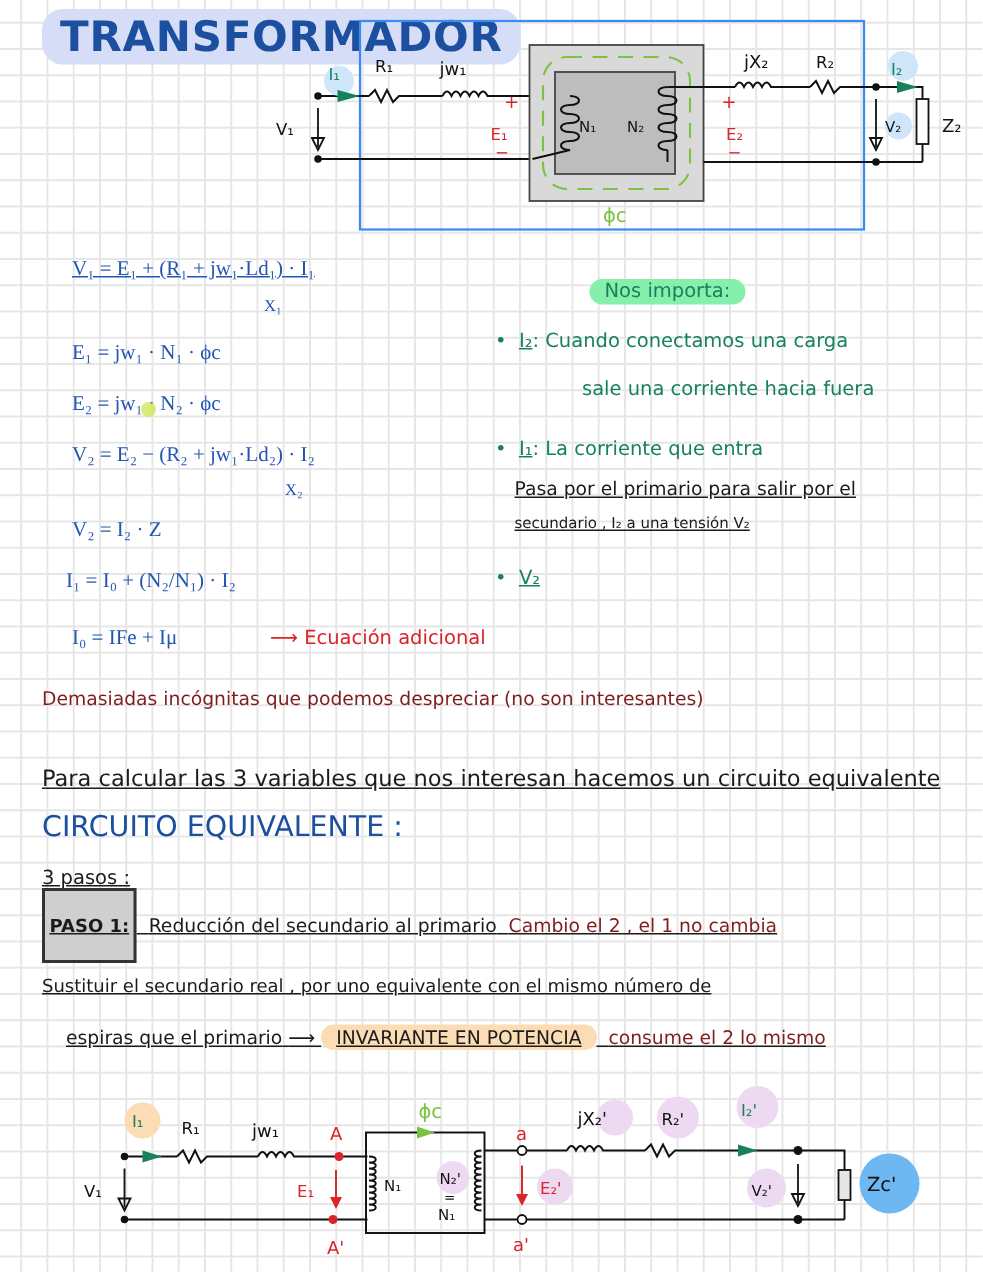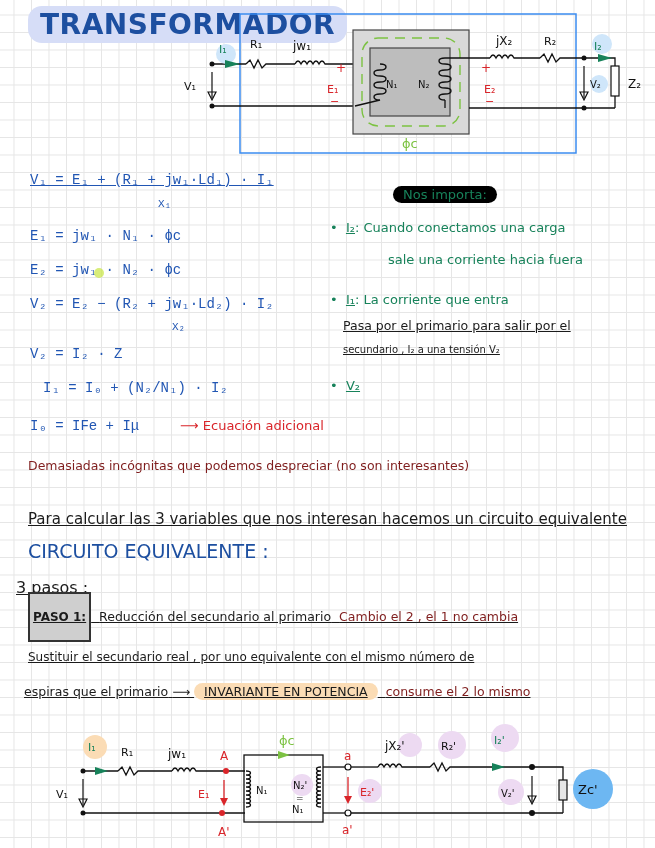--- a/index.html
+++ b/index.html
@@ -7,24 +7,24 @@
     background-image:linear-gradient(#e6e6e6 1px,transparent 1px),linear-gradient(90deg,#e6e6e6 1px,transparent 1px);
     background-size:17.5px 17.5px;background-position:-4px -3px;
     font-family:"DejaVu Sans",sans-serif;}
   .abs{position:absolute;white-space:nowrap;}
   .title{left:28px;top:6px;padding:2px 12px;border-radius:14px;background:#d6ddf7;color:#1d4fa0;font-weight:bold;font-size:28px;letter-spacing:0.5px;}
   .blue{color:#2156b3;}
   .lblue{color:#7f1d1d;}
   .green{color:#17825a;}
   .red{color:#d9252a;}
   .black{color:#1b1b1b;text-decoration:underline;}
-  .eq{font-size:14px;font-family:Liberation Mono, monospace;}
+  .eq{font-size:14px;font-family:Liberation Serif, serif;margin-left:18px;}
   .note{font-size:13px;}
   .u{text-decoration:underline;}
-  .pill-green{background:#000000;border-radius:10px;padding:1px 10px;}
+  .pill-green{background:#86efac;border-radius:10px;padding:1px 10px;}
   .pill-orange{background:#fbdcb5;border-radius:10px;padding:1px 10px;}
   .paso{border:2px solid #333;background:#cfcfcf;font-weight:bold;font-size:12px;padding:16px 3px;}
   .h2{font-weight:normal;color:#1d4fa0;font-size:19px;}
   svg text{font-family:"DejaVu Sans",sans-serif;}
 </style>
 </head>
 <body>
 
 <div class="abs title">TRANSFORMADOR</div>
 
@@ -87,21 +87,21 @@
 </svg>
 
 <div class="abs eq blue u" style="left:30px;top:172px">V₁ = E₁ + (R₁ + jw₁·Ld₁) · I₁</div>
 <div class="abs eq blue" style="left:158px;top:198px;font-size:11px">X₁</div>
 <div class="abs eq blue" style="left:30px;top:228px">E₁ = jw₁ · N₁ · ϕc</div>
 <div class="abs eq blue" style="left:30px;top:262px">E₂ = jw₁ · N₂ · ϕc</div>
 <div class="abs" style="left:94px;top:268px;width:10px;height:10px;border-radius:50%;background:#c8e640;opacity:0.7"></div>
 <div class="abs eq blue" style="left:30px;top:296px">V₂ = E₂ − (R₂ + jw₁·Ld₂) · I₂</div>
 <div class="abs eq blue" style="left:172px;top:321px;font-size:11px">X₂</div>
 <div class="abs eq blue" style="left:30px;top:346px">V₂ = I₂ · Z</div>
-<div class="abs eq blue" style="left:43px;top:380px">I₁ = I₀ + (N₂/N₁) · I₂</div>
+<div class="abs eq blue" style="left:26px;top:380px">I₁ = I₀ + (N₂/N₁) · I₂</div>
 <div class="abs eq blue" style="left:30px;top:418px">I₀ = IFe + Iμ</div>
 <div class="abs red" style="left:180px;top:418px;font-size:13px">
   <span>⟶ </span><span>Ecuación adicional</span>
 </div>
 
 <div class="abs green note pill-green" style="left:393px;top:186px">Nos importa:</div>
 <div class="abs green note" style="left:330px;top:220px">
   <span>•</span>&nbsp;&nbsp;<span class="u">I₂</span><span>: Cuando conectamos una carga</span>
 </div>
 <div class="abs green note" style="left:388px;top:252px">sale una corriente hacia fuera</div>
@@ -110,29 +110,29 @@
 </div>
 <div class="abs black" style="left:343px;top:318px;font-size:12.5px">Pasa por el primario para salir por el</div>
 <div class="abs black" style="left:343px;top:344px;font-size:10px">secundario , I₂ a una tensión V₂</div>
 <div class="abs green note" style="left:330px;top:378px">
   <span>•</span>&nbsp;&nbsp;<span class="u">V₂</span>
 </div>
 
 <div class="abs lblue" style="left:28px;top:458px;font-size:12.5px">Demasiadas incógnitas que podemos despreciar (no son interesantes)</div>
 <div class="abs black" style="left:28px;top:510px;font-size:15px">Para calcular las 3 variables que nos interesan  hacemos un circuito equivalente</div>
 <div class="abs h2" style="left:28px;top:540px">CIRCUITO  EQUIVALENTE :</div>
-<div class="abs black" style="left:16px;top:578px;font-size:16px">3 pasos :</div>
+<div class="abs black" style="left:28px;top:578px;font-size:13px">3 pasos :</div>
 
 <div class="abs black" style="left:28px;top:609px;font-size:12.5px">
   <span class="paso">PASO 1:</span>
   &nbsp;<span>Reducción del secundario al primario</span>
   &nbsp;<span class="lblue">Cambio el 2 , el 1 no cambia</span>
 </div>
 <div class="abs black" style="left:28px;top:650px;font-size:12px">Sustituir el secundario real , por uno equivalente con el mismo número de</div>
-<div class="abs black" style="left:24px;top:684px;font-size:12.5px">
+<div class="abs black" style="left:44px;top:684px;font-size:12.5px">
   <span>espiras que el primario</span>
   <span> ⟶ </span>
   <span class="pill-orange">INVARIANTE EN POTENCIA</span>
   &nbsp;<span class="lblue">consume el 2 lo mismo</span>
 </div>
 
 <svg class="abs" style="left:0;top:710px" width="655" height="138">
   <circle cx="95" cy="37" r="12" fill="#fbdcb5"></circle>
   <circle cx="83" cy="61" r="2.5" fill="#111"></circle>
     <circle cx="83" cy="103" r="2.5" fill="#111"></circle>

